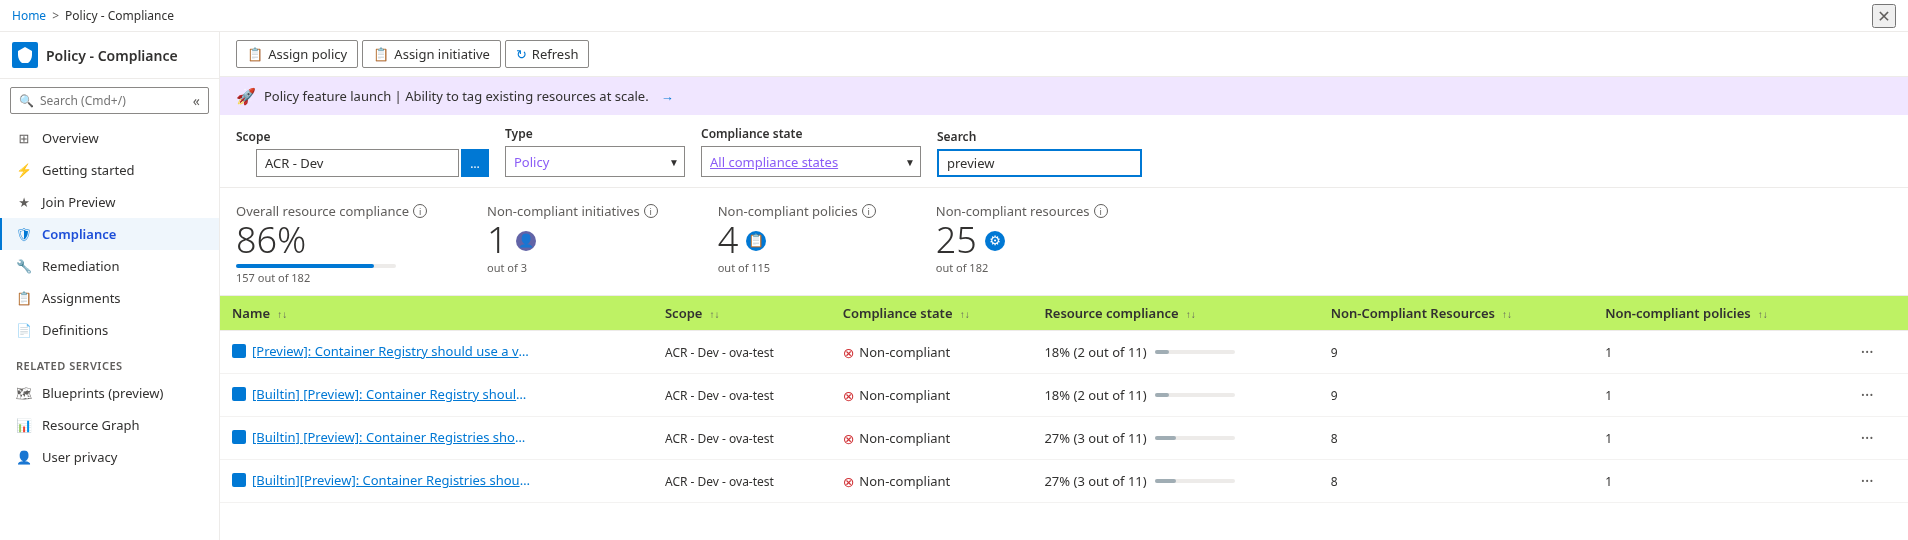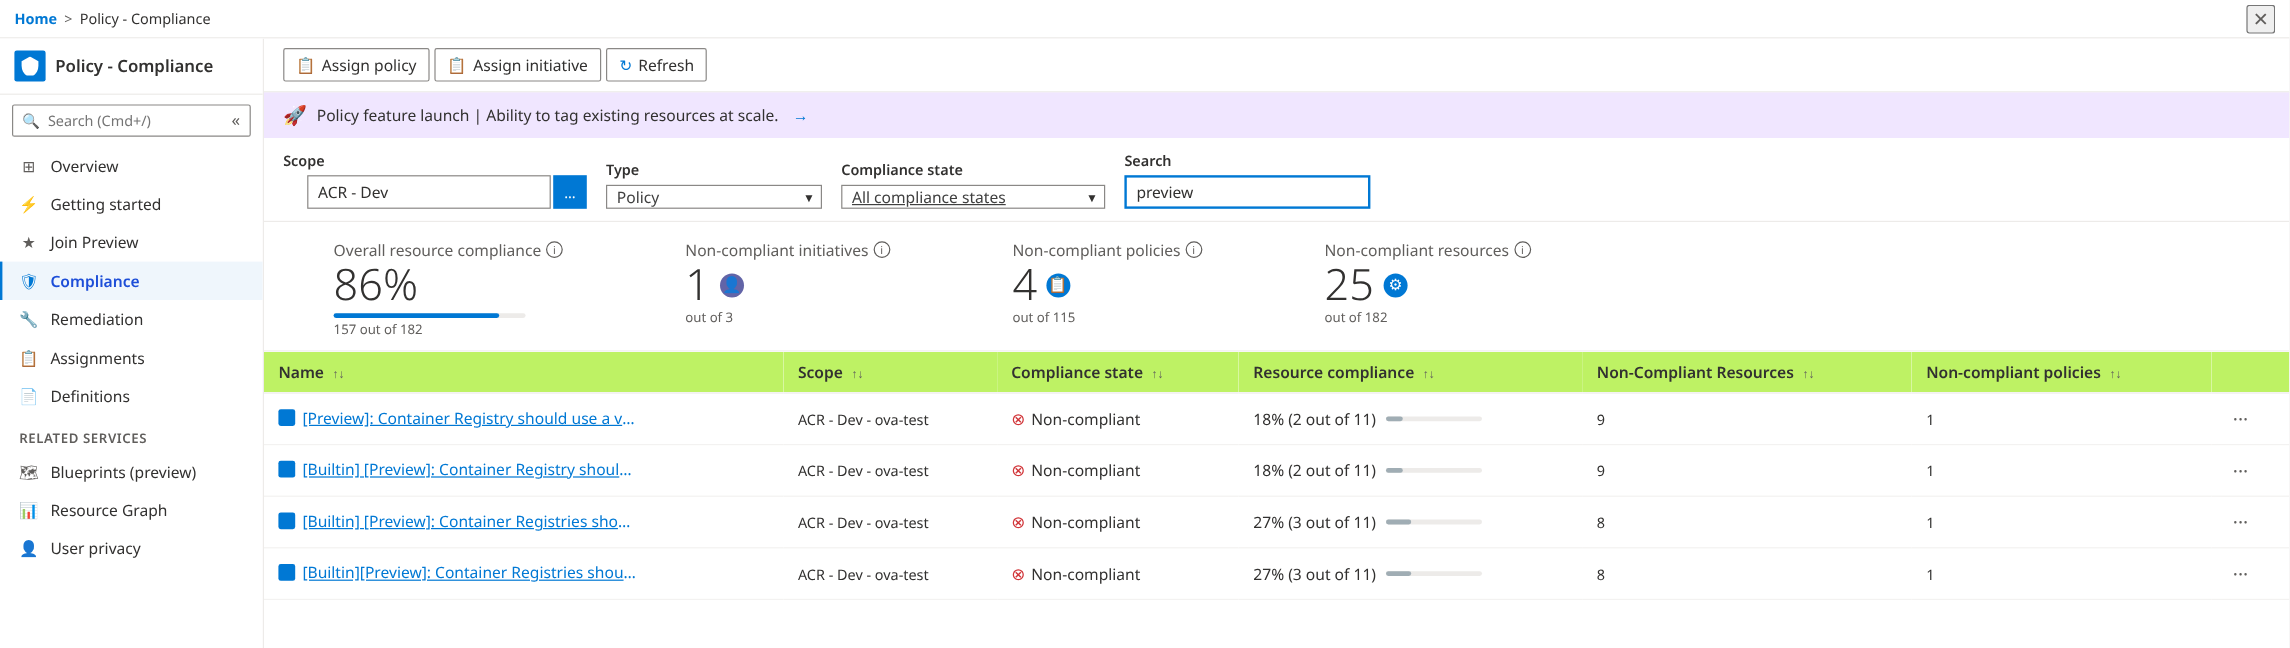--- a/index.html
+++ b/index.html
@@ -2,21 +2,21 @@
 <html><head>
   <meta charset="utf-8">
   <style>
     * { box-sizing: border-box; margin: 0; padding: 0; font-family: 'Segoe UI', system-ui, sans-serif; font-size: 13px; }
     body { background: #f3f2f1; overflow: hidden; }
 
     .app-container { display: flex; flex-direction: column; height: 540px; width: 1908px; background: #fff; }
 
     
     .top-bar { height: 32px; background: #fff; border-bottom: 1px solid #edebe9; display: flex; align-items: center; padding: 0 12px; gap: 6px; }
-    .breadcrumb-home { color: #0078d4; font-size: 12px; cursor: pointer; font-weight: bold; }
+    .breadcrumb-home { color: #0078d4; font-size: 12px; cursor: pointer; }
     .breadcrumb-sep { color: #605e5c; font-size: 12px; }
     .breadcrumb-current { color: #323130; font-size: 12px; }
     .close-btn { margin-left: auto; width: 24px; height: 24px; display: flex; align-items: center; justify-content: center; cursor: pointer; color: #605e5c; font-size: 16px; }
 
     
     .main-layout { display: flex; flex: 1; overflow: hidden; }
 
     
     .sidebar { width: 220px; background: #fff; border-right: 1px solid #edebe9; display: flex; flex-direction: column; overflow-y: auto; flex-shrink: 0; }
     .sidebar-header { padding: 10px 12px; display: flex; align-items: center; gap: 8px; border-bottom: 1px solid #edebe9; }
@@ -49,28 +49,28 @@
     .banner-icon { font-size: 16px; }
     .banner-link { color: #0078d4; cursor: pointer; margin-left: 4px; }
 
     
     .filters { background: #fff; padding: 10px 16px; display: flex; align-items: flex-end; gap: 16px; border-bottom: 1px solid #edebe9; flex-shrink: 0; }
     .filter-group { display: flex; flex-direction: column; gap: 4px; }
     .filter-label { font-size: 12px; color: #323130; font-weight: 600; }
     .filter-scope { display: flex; align-items: center; gap: 2px; padding-left: 20px; }
     .filter-input { height: 28px; border: 1px solid #8a8886; padding: 0 8px; font-size: 13px; color: #323130; background: #fff; min-width: 200px; }
     .scope-btn { width: 28px; height: 28px; background: #0078d4; border: none; cursor: pointer; display: flex; align-items: center; justify-content: center; color: white; font-size: 12px; }
-    .filter-select { height: 20px; border: 1px solid #8a8886; padding: 0 8px; font-size: 13px; color: #404040; background: #fff; min-width: 180px; cursor: pointer; appearance: none; padding-right: 28px; }
+    .filter-select { height: 31px; border: 1px solid #8a8886; padding: 0 8px; font-size: 13px; color: #8b5cf6; background: #fff; min-width: 180px; cursor: pointer; appearance: none; padding-right: 28px; }
     .select-wrapper { position: relative; display: inline-flex; }
     .select-arrow { position: absolute; right: 6px; top: 50%; transform: translateY(-50%); pointer-events: none; color: #323130; font-size: 10px; }
     .search-input { height: 28px; border: 2px solid #0078d4; padding: 0 8px; font-size: 13px; color: #323130; background: #fff; min-width: 200px; outline: none; }
 
     
     .metrics { background: #fff; padding: 14px 16px 10px; display: flex; gap: 60px; border-bottom: 1px solid #edebe9; flex-shrink: 0; }
-    .metric { display: flex; flex-direction: column; gap: 2px; margin-left: 42px; }
+    .metric { display: flex; flex-direction: column; gap: 2px; }
     .metric-title { font-size: 12px; color: #605e5c; display: flex; align-items: center; gap: 4px; }
     .metric-info { width: 14px; height: 14px; border-radius: 50%; border: 1px solid #605e5c; display: inline-flex; align-items: center; justify-content: center; font-size: 9px; cursor: pointer; color: #605e5c; }
     .metric-value-row { display: flex; align-items: baseline; gap: 6px; }
     .metric-value { font-size: 36px; font-weight: 300; color: #323130; line-height: 1; }
     .metric-sub { font-size: 11px; color: #605e5c; }
     .progress-bar { width: 160px; height: 4px; background: #edebe9; border-radius: 2px; margin-top: 4px; }
     .progress-fill { height: 100%; background: #0078d4; border-radius: 2px; }
 
     
     .table-container { flex: 1; overflow-y: auto; background: #fff; }

